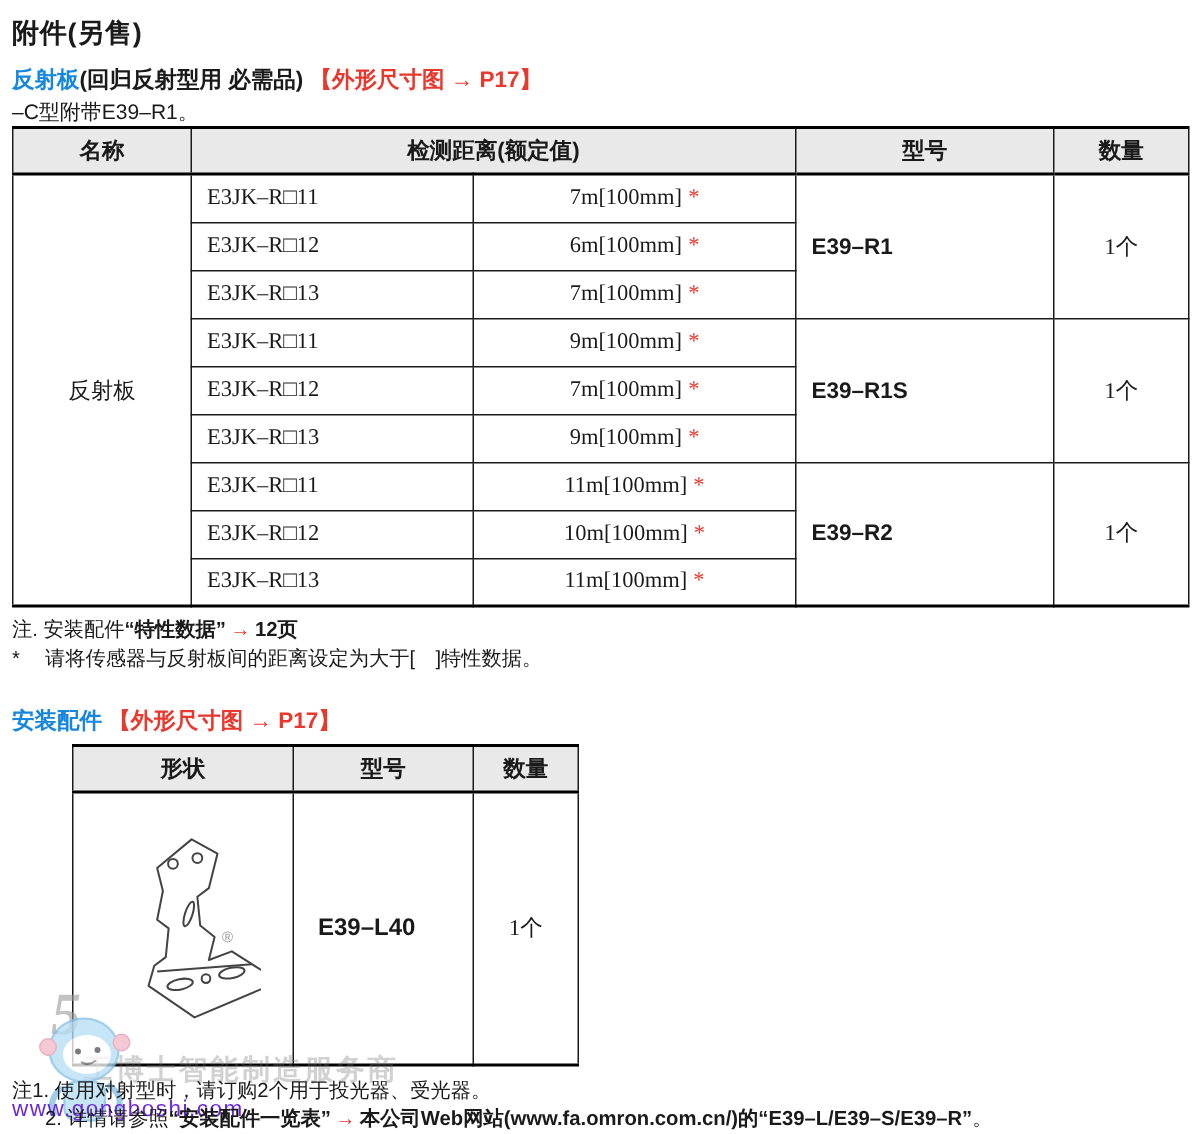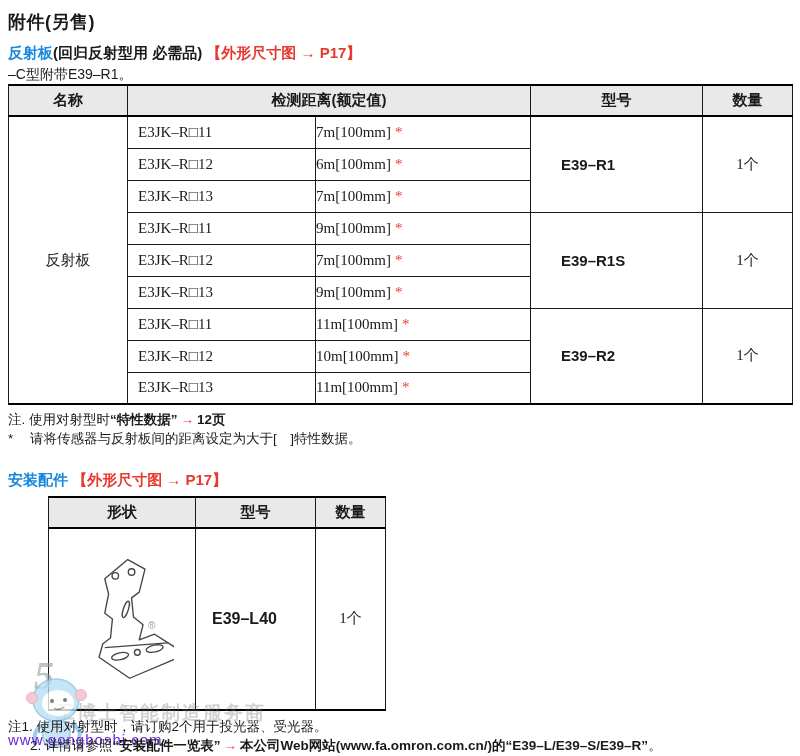--- a/index.html
+++ b/index.html
@@ -23,22 +23,22 @@
   .tbl th {
     background:#e9e9e9; font-size:15px; font-weight:bold; height:31px;
     border:1px solid #1a1a1a; border-bottom:2.5px solid #000; text-align:center;
   }
   .tbl td { border:1px solid #1a1a1a; font-size:15px; }
 
   .t1 { width:784px; }
   .t1 td { height:32px; }
   td.name-cell { text-align:center; font-size:15px; }
   td.sensor-cell { font-family:"Liberation Serif","DejaVu Serif",serif; padding-left:10px; }
-  td.dist-cell { font-family:"Liberation Serif","DejaVu Serif",serif; text-align:left; }
-  td.model-cell { font-weight:bold; padding-left:30px; }
+  td.dist-cell { font-family:"Liberation Serif","DejaVu Serif",serif; text-align:center; }
+  td.model-cell { font-weight:bold; padding-left:10px; }
   td.qty-cell { text-align:center; font-family:"Liberation Serif","DejaVu Serif",serif; }
   .ast { color:#e8392f; margin-left:4px; font-family:"Liberation Serif","DejaVu Serif",serif; }
 
   .notes { font-size:13.5px; margin-top:6px; line-height:1.4; }
   .notes .row { display:flex; }
   .notes .marker { width:22px; flex:0 0 auto; }
   .notes b { font-weight:bold; }
   .red-arrow { color:#e8392f; font-weight:bold; padding:0 3px; }
 
   .section2 { margin-top:22px; }
@@ -132,21 +132,21 @@
       </tr>
       <tr>
         <td class="sensor-cell">E3JK–R□13</td>
         <td class="dist-cell"><span>11m[100mm]</span><span class="ast">*</span></td>
       </tr>
     </tbody>
   </table>
 
   <div class="notes">
     <div class="row">
-      <span><span>注. 使用对射型时</span><b>“特性数据”</b><span class="red-arrow">→</span><b>12页</b></span>
+      <span><span>注. 安装配件</span><b>“特性数据”</b><span class="red-arrow">→</span><b>12页</b></span>
     </div>
     <div class="row">
       <span class="marker">*</span>
       <span>请将传感器与反射板间的距离设定为大于[　]特性数据。</span>
     </div>
   </div>
 
   <div class="sec-head section2">
     <span class="blue">安装配件</span>
     <span class="red">【外形尺寸图 → P17】</span>

